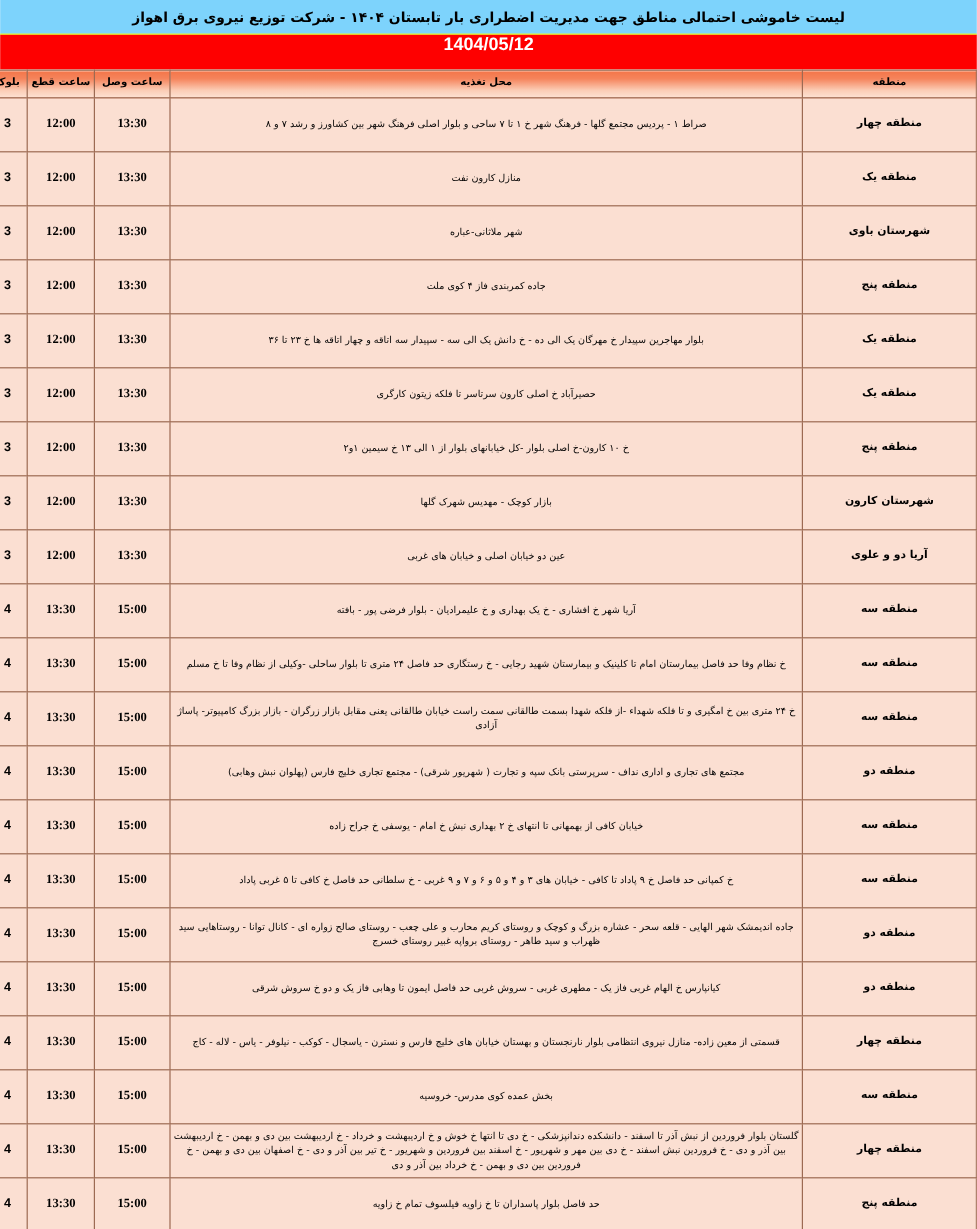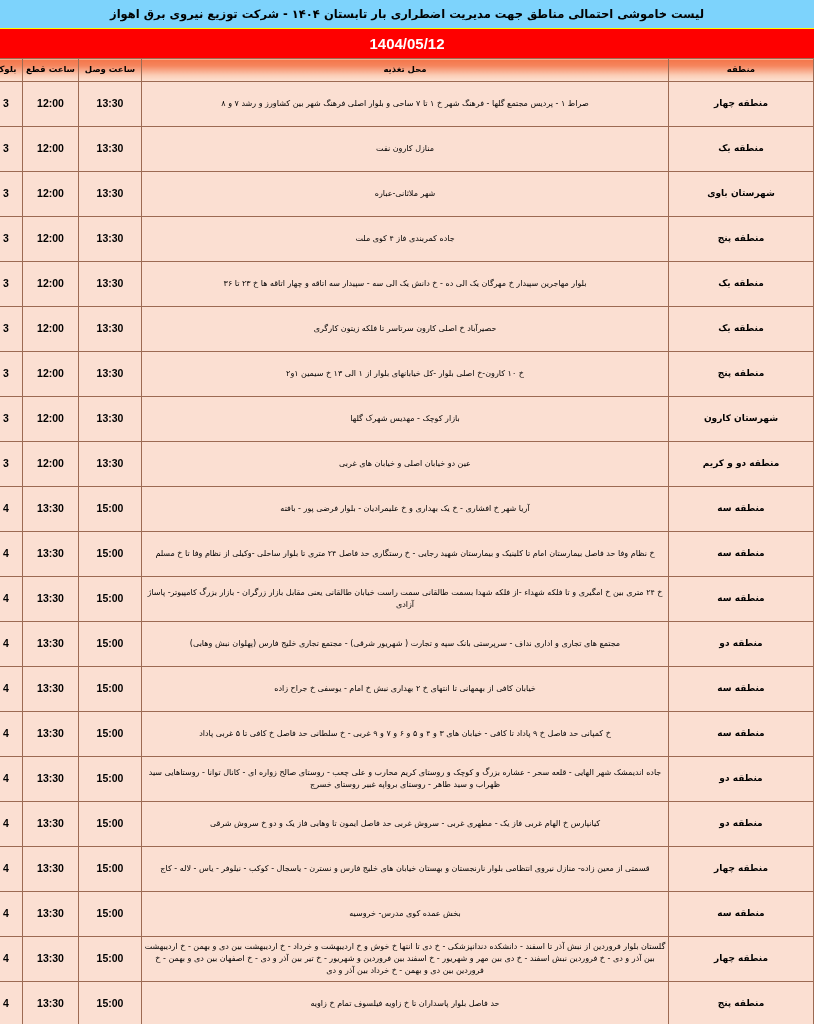--- a/index.html
+++ b/index.html
@@ -32,21 +32,21 @@
     font-weight: bold;
     color: #000000;
     letter-spacing: 0;
     white-space: nowrap;
   }
   
   .date-bar {
     background: #fe0000;
     height: 29px;
     display: flex;
-    align-items: center;
+    align-items: flex-start;
     justify-content: center;
   }
   .date-bar .date-text {
     font-size: 15px;
     font-weight: bold;
     color: #ffffff;
     direction: ltr;
     font-family: "Liberation Sans", sans-serif;
   }
   
@@ -91,21 +91,21 @@
   }
   td.place {
     padding: 3px 8px;
     font-size: 8px;
     line-height: 1.5;
   }
   td.time {
     font-weight: bold;
     font-size: 10.5px;
     direction: ltr;
-    font-family: Liberation Sans, sans-serif;
+    font-family: Liberation Serif, serif;
   }
   td.block {
     font-weight: bold;
     font-size: 10.5px;
     font-family: "Liberation Sans", sans-serif;
   }
 </style>
 </head>
 <body>
 
@@ -189,21 +189,21 @@
           <td class="block">3</td>
         </tr>
         <tr>
           <td class="region">شهرستان کارون</td>
           <td class="place">بازار کوچک - مهدیس شهرک گلها</td>
           <td class="time">13:30</td>
           <td class="time">12:00</td>
           <td class="block">3</td>
         </tr>
         <tr>
-          <td class="region">منطقه دو و کریم</td>
+          <td class="region">آریا دو و علوی</td>
           <td class="place">عین دو خیابان اصلی و خیابان های غربی</td>
           <td class="time">13:30</td>
           <td class="time">12:00</td>
           <td class="block">3</td>
         </tr>
         <tr>
           <td class="region">منطقه سه</td>
           <td class="place">آریا شهر خ افشاری - خ یک بهداری و خ علیمرادیان - بلوار فرضی پور - بافته</td>
           <td class="time">15:00</td>
           <td class="time">13:30</td>

